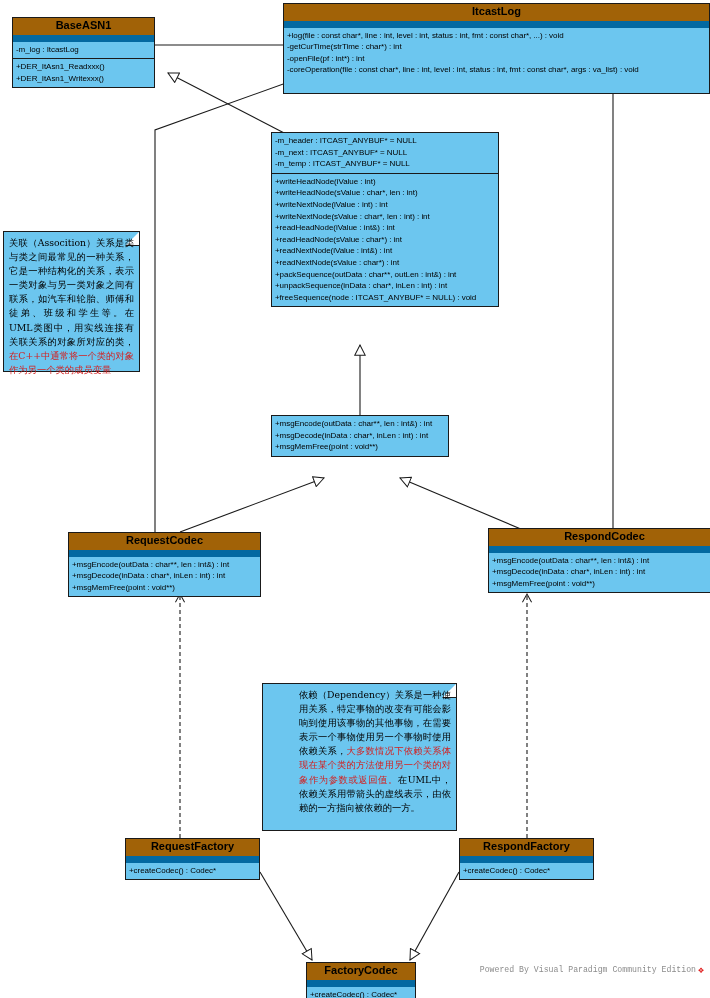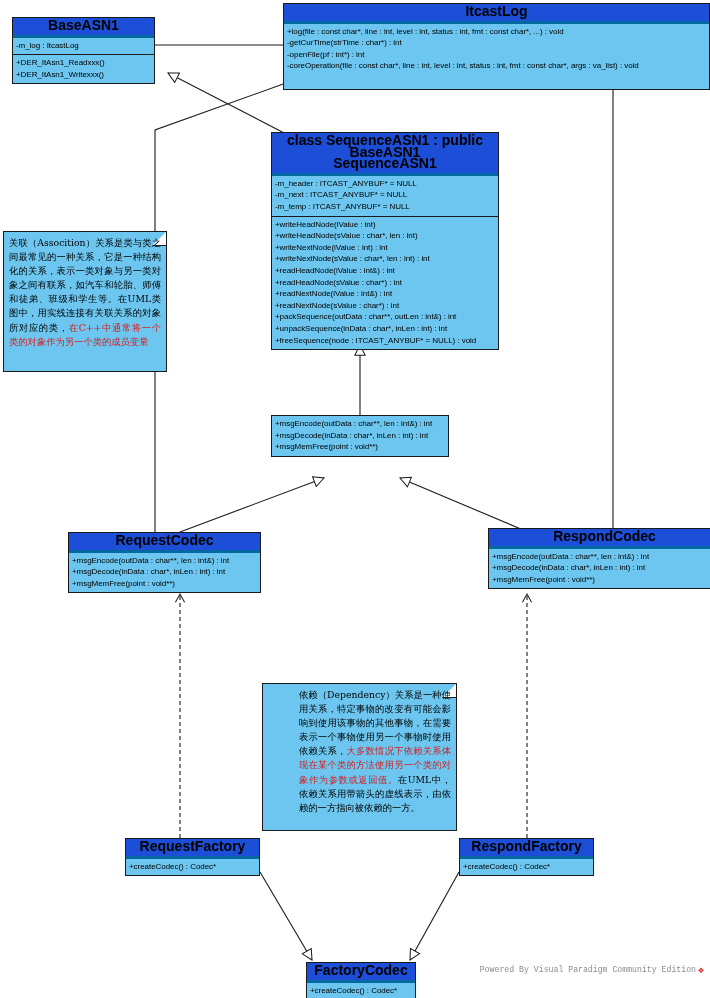--- a/index.html
+++ b/index.html
@@ -17,24 +17,24 @@
     border:1px solid #1a1a1a;
     box-sizing:border-box;
     font-size:8px;
     line-height:11.6px;
     color:#000;
     z-index:5;
   }
   .uml .hdr{
     text-align:center;
     font-weight:bold;
-    font-size:14px;
+    font-size:11px;
     padding:2px 2px 3px 2px;
-    border-bottom:3px solid #0369a1;
-    background:#1d4ed8;
+    border-bottom:7px solid #0369a1;
+    background:#a16207;
   }
   .uml .hdr .l2{display:block;}
   .uml .sec{
     padding:2px 3px 3px 3px;
     border-bottom:1px solid #1a1a1a;
   }
   .uml .sec:last-child{border-bottom:none;}
   .uml .sec.nb{border-bottom:none;}
   .uml .row{
     white-space:nowrap;
@@ -142,24 +142,20 @@
     <div class="hdr">ItcastLog</div>
     <div class="sec nb" style="min-height:60px;">
       <div class="row">+log(file : const char*, line : int, level : int, status : int, fmt : const char*, ...) : void</div>
       <div class="row">-getCurTime(strTime : char*) : int</div>
       <div class="row">-openFile(pf : int*) : int</div>
       <div class="row">-coreOperation(file : const char*, line : int, level : int, status : int, fmt : const char*, args : va_list) : void</div>
     </div>
   </div>
 
   <div class="uml" style="left:271px;top:132px;width:228px;">
-    <div class="hdr">
-      <span class="l2">class SequenceASN1  : public BaseASN1</span>
-      <span class="l2">SequenceASN1</span>
-    </div>
     <div class="sec">
       <div class="row">-m_header : ITCAST_ANYBUF* = NULL</div>
       <div class="row">-m_next : ITCAST_ANYBUF* = NULL</div>
       <div class="row">-m_temp : ITCAST_ANYBUF* = NULL</div>
     </div>
     <div class="sec nb">
       <div class="row">+writeHeadNode(iValue : int)</div>
       <div class="row">+writeHeadNode(sValue : char*, len : int)</div>
       <div class="row">+writeNextNode(iValue : int) : int</div>
       <div class="row">+writeNextNode(sValue : char*, len : int) : int</div>
@@ -213,21 +209,21 @@
     </div>
   </div>
 
   <div class="uml" style="left:306px;top:962px;width:110px;">
     <div class="hdr">FactoryCodec</div>
     <div class="sec nb">
       <div class="row">+createCodec() : Codec*</div>
     </div>
   </div>
 
-  <div class="note" style="left:3px;top:231px;width:164px;height:141px;">
+  <div class="note" style="left:3px;top:231px;width:137px;height:141px;">
     <div class="fold"></div>
     <div class="txt"><span>关联（Assocition）关系是类与类之间最常见的一种关系，它是一种结构化的关系，表示一类对象与另一类对象之间有联系，如汽车和轮胎、师傅和徒弟、班级和学生等。在UML类图中，用实线连接有关联关系的对象所对应的类，</span><span class="hl">在C++中通常将一个类的对象作为另一个类的成员变量</span></div>
   </div>
 
   <div class="note" style="left:262px;top:683px;width:195px;height:148px;padding-left:36px;">
     <div class="fold"></div>
     <div class="txt"><span>依赖（Dependency）关系是一种使用关系，特定事物的改变有可能会影响到使用该事物的其他事物，在需要表示一个事物使用另一个事物时使用依赖关系，</span><span class="hl">大多数情况下依赖关系体现在某个类的方法使用另一个类的对象作为参数或返回值。</span><span>在UML中，依赖关系用带箭头的虚线表示，由依赖的一方指向被依赖的一方。</span></div>
   </div>
 
   <div id="watermark"><span>Powered By Visual Paradigm Community Edition</span><span class="vpmark">❖</span></div>

